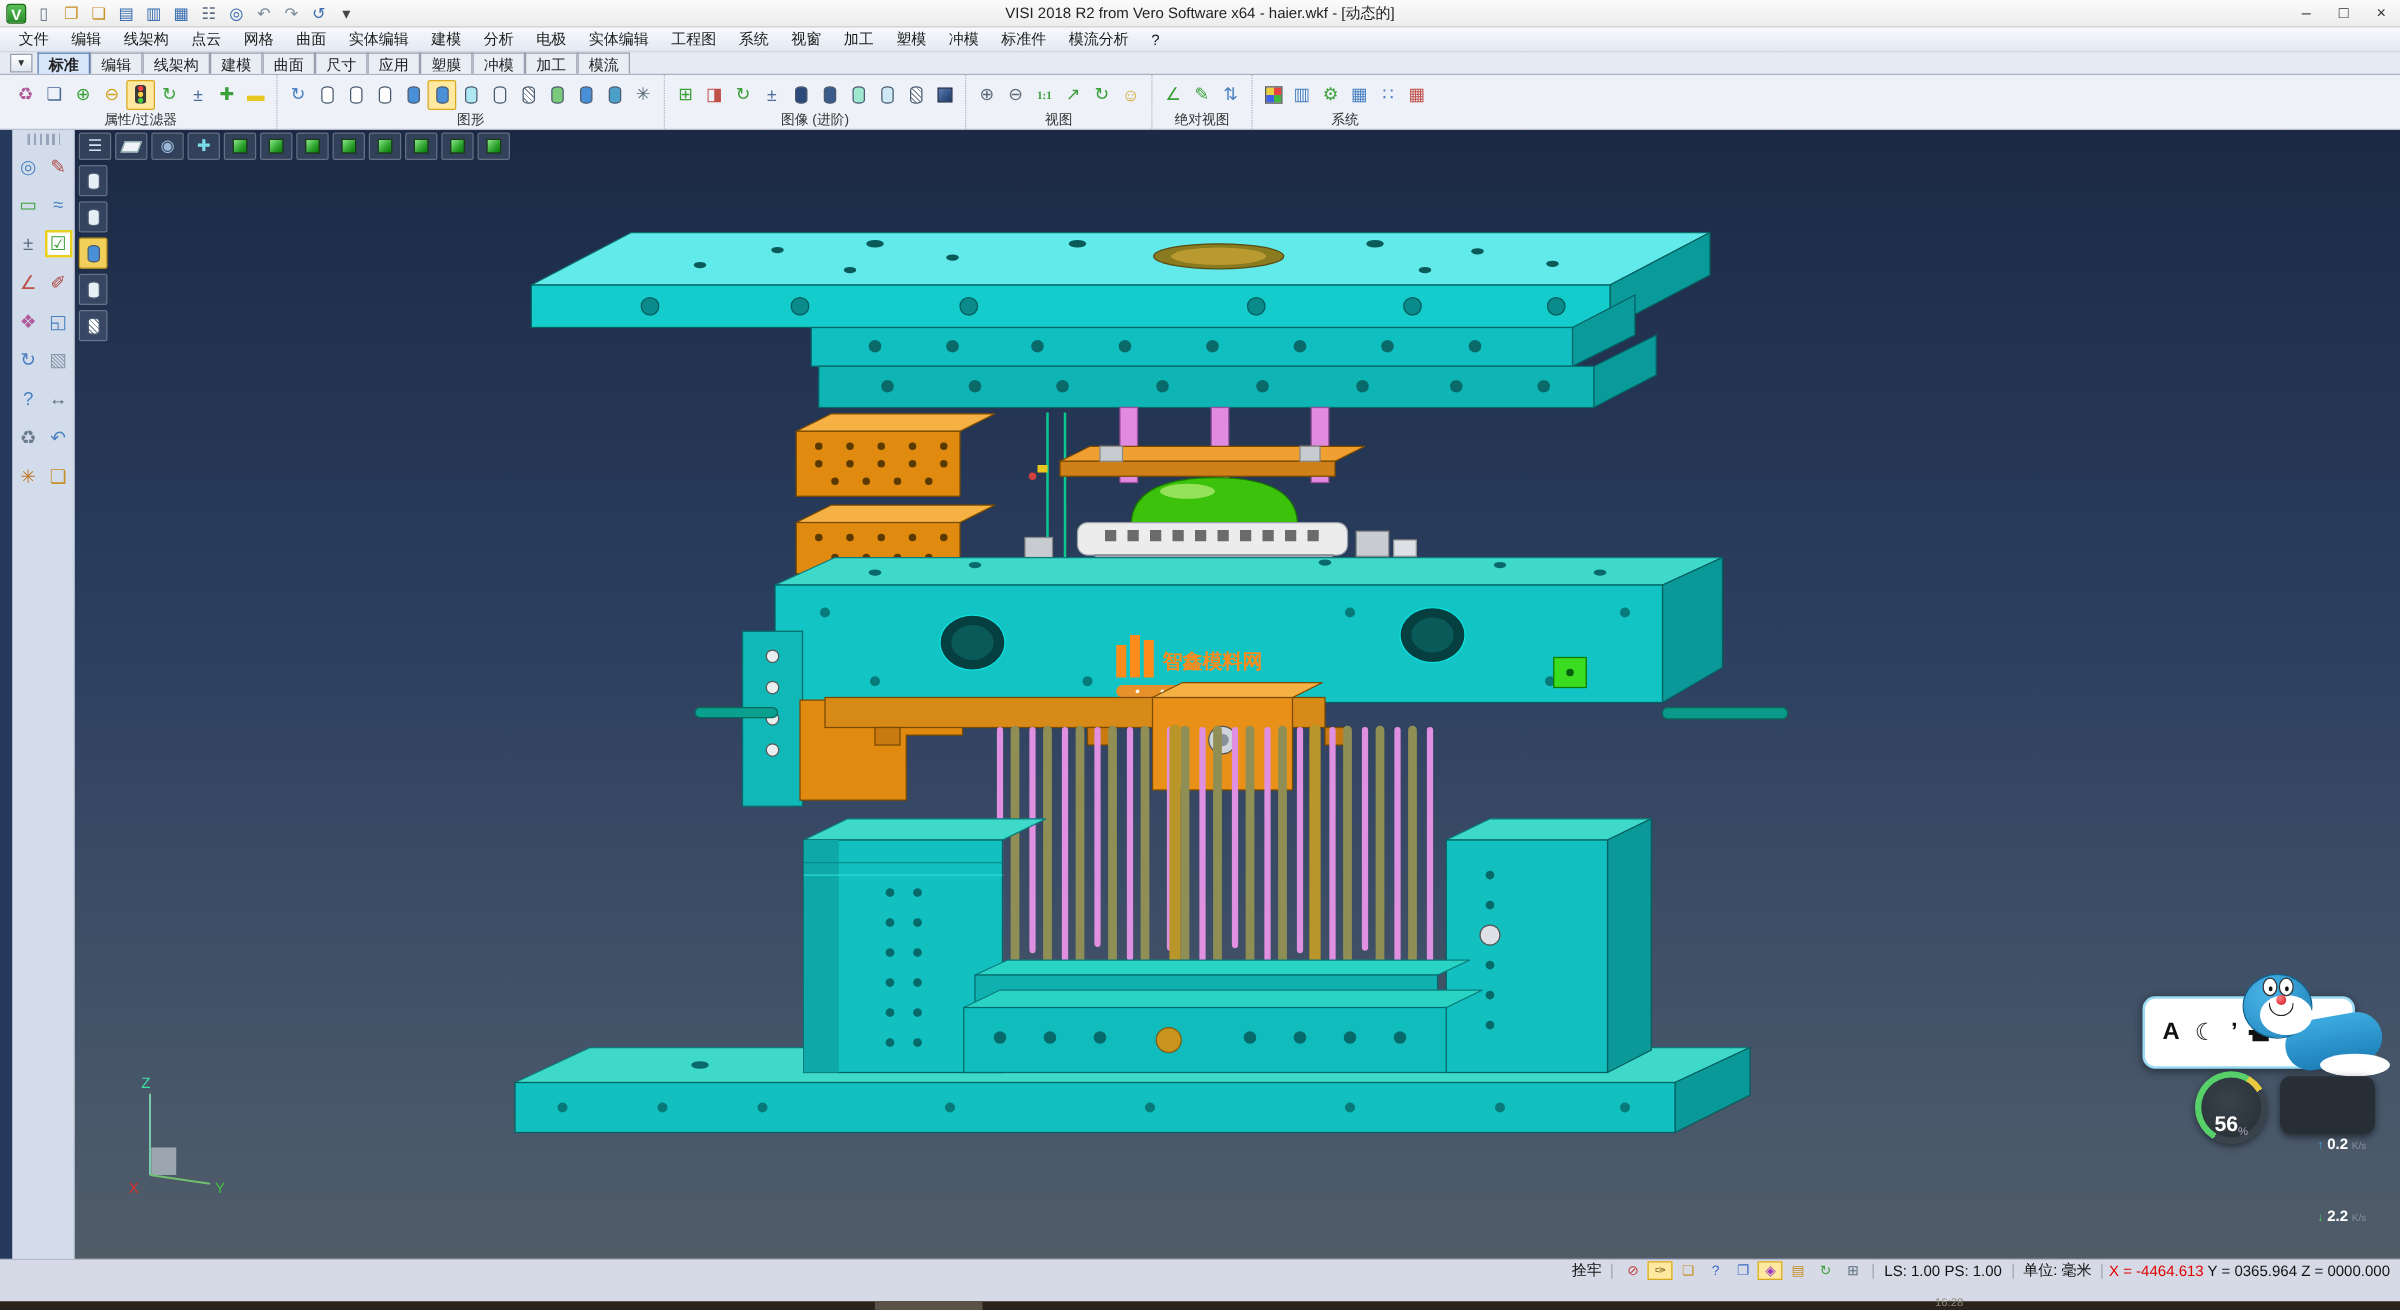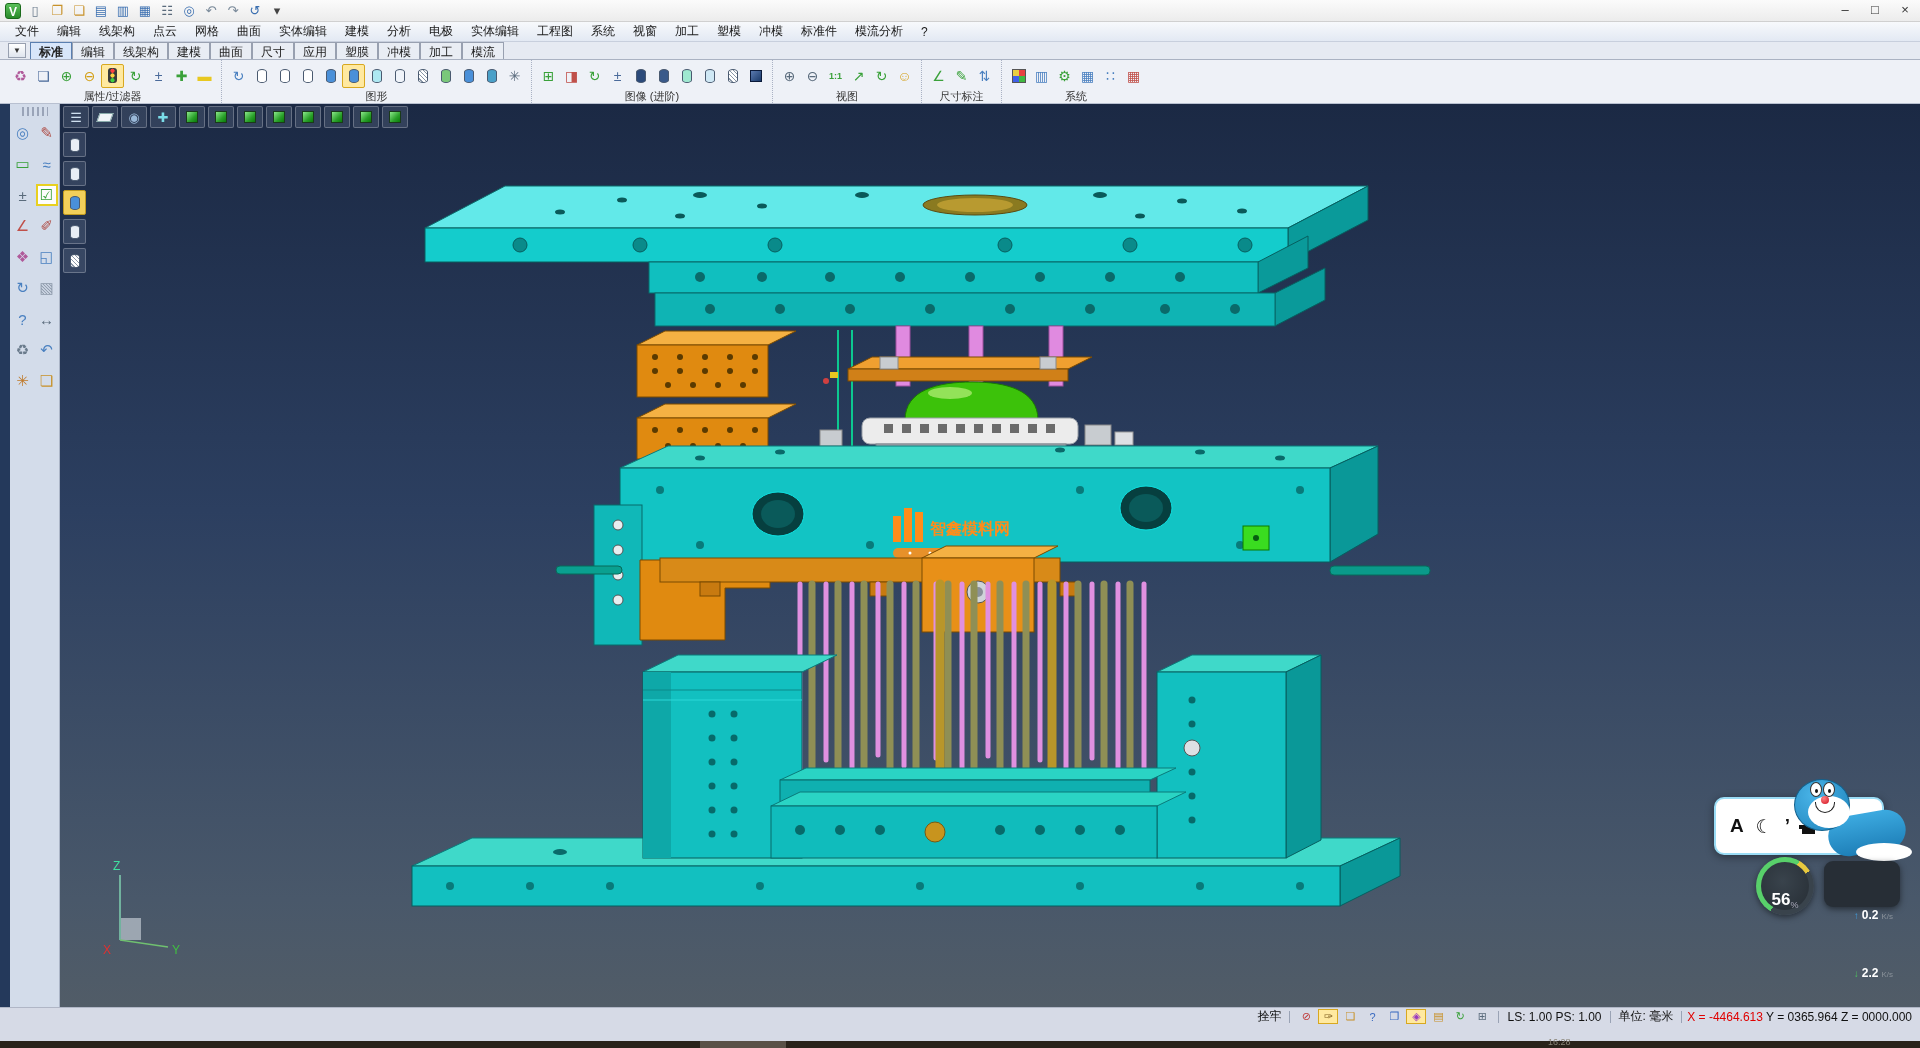--- a/index.html
+++ b/index.html
@@ -118,20 +118,21 @@
       <span class="qicon" style="color: rgb(59, 111, 176);">▤</span>
       <span class="qicon" style="color: rgb(59, 111, 176);">▥</span>
       <span class="qicon" style="color: rgb(59, 111, 176);">▦</span>
       <span class="qicon" style="color: rgb(90, 107, 124);">☷</span>
       <span class="qicon" style="color: rgb(59, 111, 176);">◎</span>
       <span class="qicon" style="color: rgb(122, 138, 154);">↶</span>
       <span class="qicon" style="color: rgb(122, 138, 154);">↷</span>
       <span class="qicon" style="color: rgb(59, 111, 176);">↺</span>
       <span class="qicon" style="color: rgb(68, 68, 68);">▾</span>
     </div>
+  <div id="title-text">VISI 2018 R2 from Vero Software x64 - haier.wkf - [动态的]</div>
   <div id="caption">
     <div class="cap">–</div>
     <div class="cap">□</div>
     <div class="cap close">×</div>
   </div>
 </div>
 
 <div id="menubar">
     <span class="mitem">文件</span>
     <span class="mitem">编辑</span>
@@ -253,34 +254,34 @@
         <span class="icon">
           <i class="shp cube-dark"></i>
         </span>
       </div>
     <div class="tlabel">图像 (进阶)</div>
   </div>
   <div class="tgroup">
     <div class="ticons">
         <span class="icon" style="color: rgb(90, 107, 124);">⊕</span>
         <span class="icon" style="color: rgb(90, 107, 124);">⊖</span>
-        <span class="icon small" style="color: rgb(58, 161, 58);">1:1</span>
+        <span class="icon small" style="color: rgb(58, 161, 58); font-family: Liberation Serif, serif;">1:1</span>
         <span class="icon" style="color: rgb(58, 161, 58);">↗</span>
         <span class="icon" style="color: rgb(58, 161, 58);">↻</span>
         <span class="icon" style="color: rgb(212, 160, 23);">☺</span>
       </div>
     <div class="tlabel">视图</div>
   </div>
   <div class="tgroup">
     <div class="ticons">
         <span class="icon" style="color: rgb(58, 161, 58);">∠</span>
         <span class="icon" style="color: rgb(58, 161, 58);">✎</span>
         <span class="icon" style="color: rgb(74, 128, 192);">⇅</span>
       </div>
-    <div class="tlabel">尺寸标注</div>
+    <div class="tlabel">绝对视图</div>
   </div>
   <div class="tgroup">
     <div class="ticons">
         <span class="icon">
           <i class="shp pal"></i>
         </span>
         <span class="icon" style="color: rgb(74, 128, 192);">▥</span>
         <span class="icon" style="color: rgb(58, 161, 58);">⚙</span>
         <span class="icon" style="color: rgb(74, 128, 192);">▦</span>
         <span class="icon" style="color: rgb(74, 128, 192);">∷</span>

